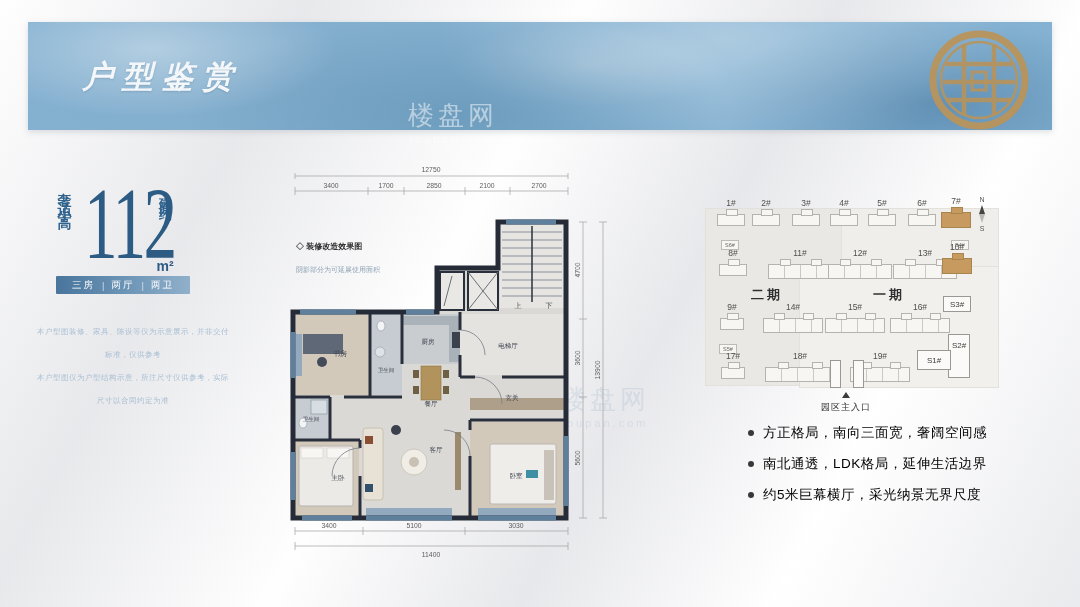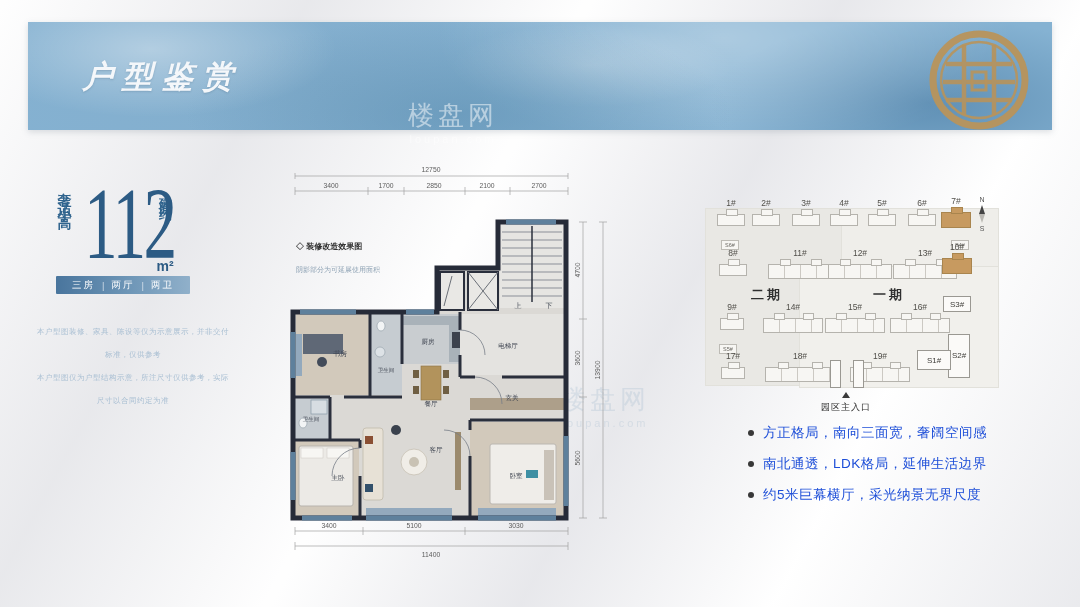--- a/index.html
+++ b/index.html
@@ -66,21 +66,21 @@
   
   .wm{position:absolute;color:rgba(178,196,212,.38);display:flex;flex-direction:column;align-items:center;pointer-events:none;}
   .wm .wm-cn{font-size:26px;font-weight:400;letter-spacing:4px;}
   .wm .wm-en{font-size:11px;letter-spacing:3px;}
   .wm1{left:408px;top:98px;color:rgba(255,255,255,.5);}
   .wm2{left:560px;top:382px;}
   
   .features{position:absolute;left:748px;top:424px;width:300px;list-style:none;margin:0;padding:0;}
   .features li{display:flex;margin-bottom:13px;}
   .features .dot{width:6px;height:6px;border-radius:50%;background:#383838;margin:6px 9px 0 0;flex:none;}
-  .features .ftxt{font-size:13.5px;color:#1d4ed8;letter-spacing:.5px;}
+  .features .ftxt{font-size:13.5px;color:#000000;letter-spacing:.5px;}
   
   .site{position:absolute;left:703px;top:192px;width:296px;height:230px;}
   .region{position:absolute;border:1px solid #e2e1db;}
   .bld,.slab,.pod,.sbox{position:absolute;box-sizing:border-box;}
   .bld{height:12px;background:#f7f6f3;border:1px solid #b5b3ad;}
   .bld::before{content:"";position:absolute;top:-6px;left:50%;margin-left:-5px;width:10px;height:5px;background:#f7f6f3;border:1px solid #b5b3ad;}
   .slab{height:15px;border:1px solid #b5b3ad;
         background-color:#f7f6f3;
         background-image:repeating-linear-gradient(90deg,transparent 0 15px,#ccc9c3 15px 16px);}
   .slab::before,.slab::after{content:"";position:absolute;top:-6px;width:9px;height:5px;background:#f7f6f3;border:1px solid #b5b3ad;}
@@ -383,21 +383,21 @@
   <div class="slab" style="left:60px;top:126px;width:60px">
       <span class="bl">14#</span>
     </div>
   <div class="slab" style="left:122px;top:126px;width:60px">
       <span class="bl">15#</span>
     </div>
   <div class="slab" style="left:187px;top:126px;width:60px">
       <span class="bl">16#</span>
     </div>
   <div class="sbox" style="left:240px;top:104px;width:28px;height:16px">S3#</div>
-  <div class="sbox" style="left:245px;top:142px;width:22px;height:44px;align-items:flex-start;padding-top:16px">S2#</div>
+  <div class="sbox" style="left:245px;top:142px;width:22px;height:44px;align-items:flex-start;padding-top:6px">S2#</div>
 
   <div class="pod" style="left:16px;top:152px;width:18px;height:10px">S5#</div>
   <div class="bld" style="left:18px;top:175px;width:24px">
       <span class="bl">17#</span>
     </div>
   <div class="slab" style="left:62px;top:175px;width:70px">
       <span class="bl">18#</span>
     </div>
   <div class="slab" style="left:147px;top:175px;width:60px">
       <span class="bl">19#</span>

